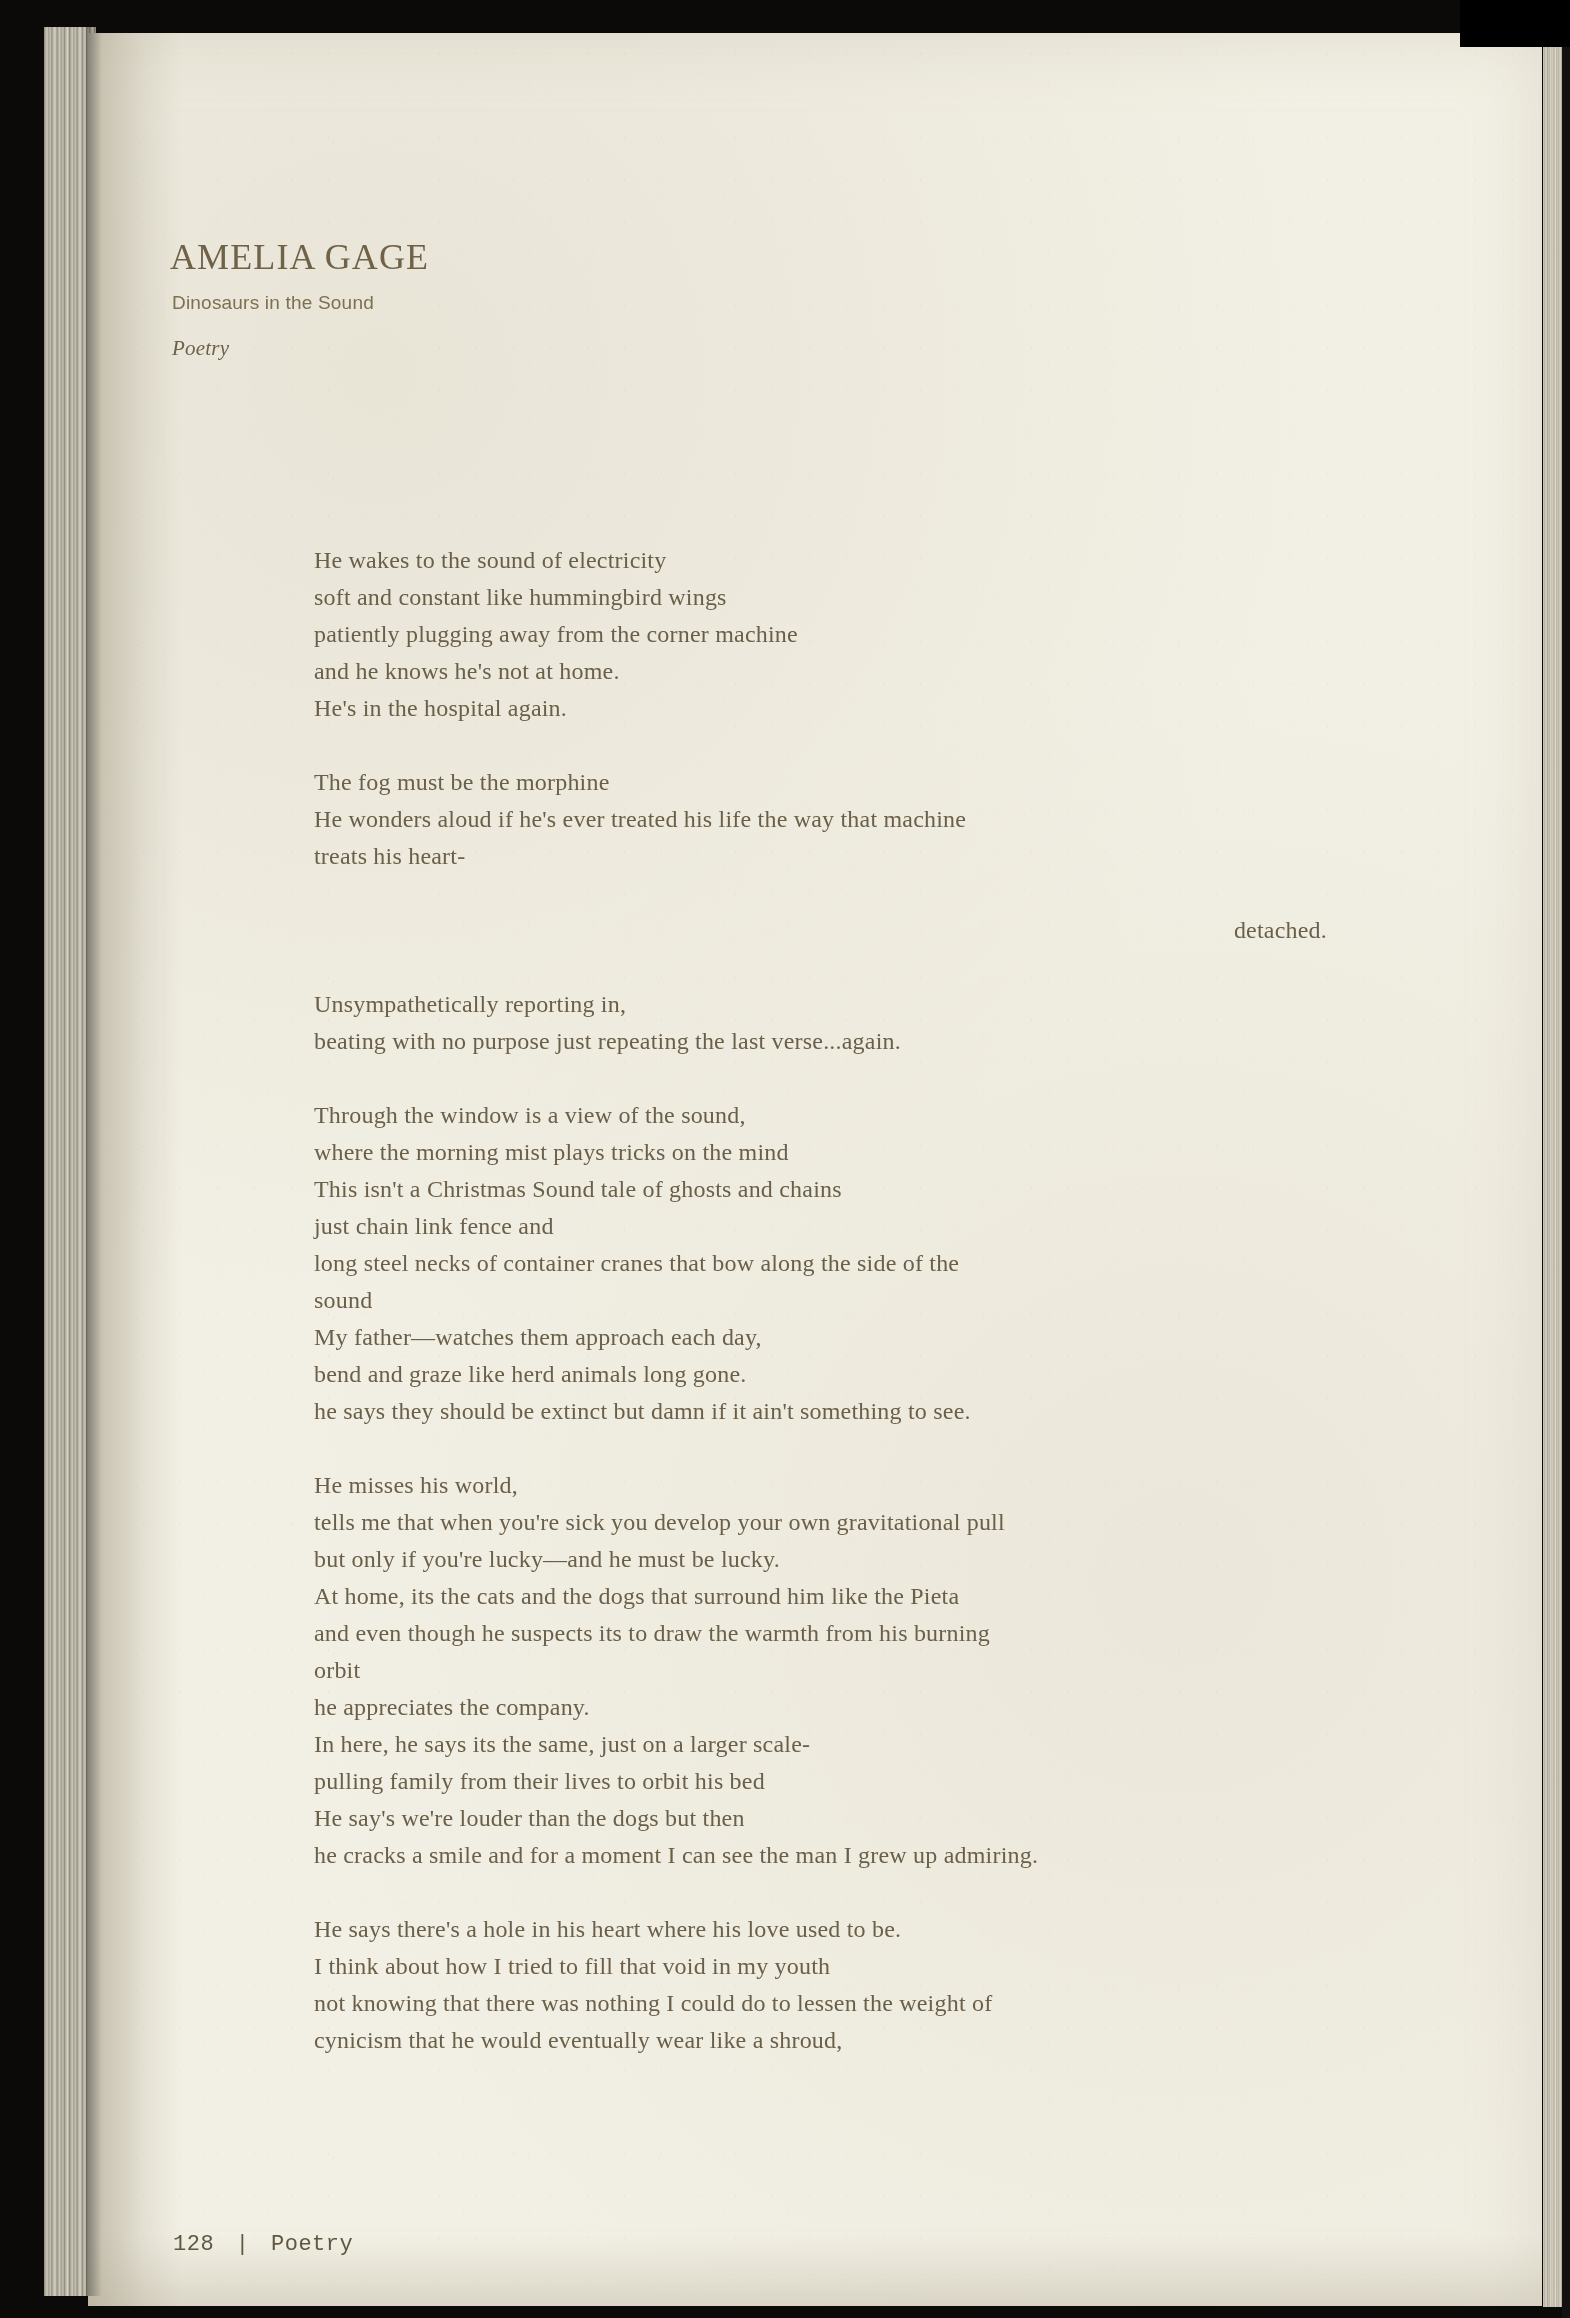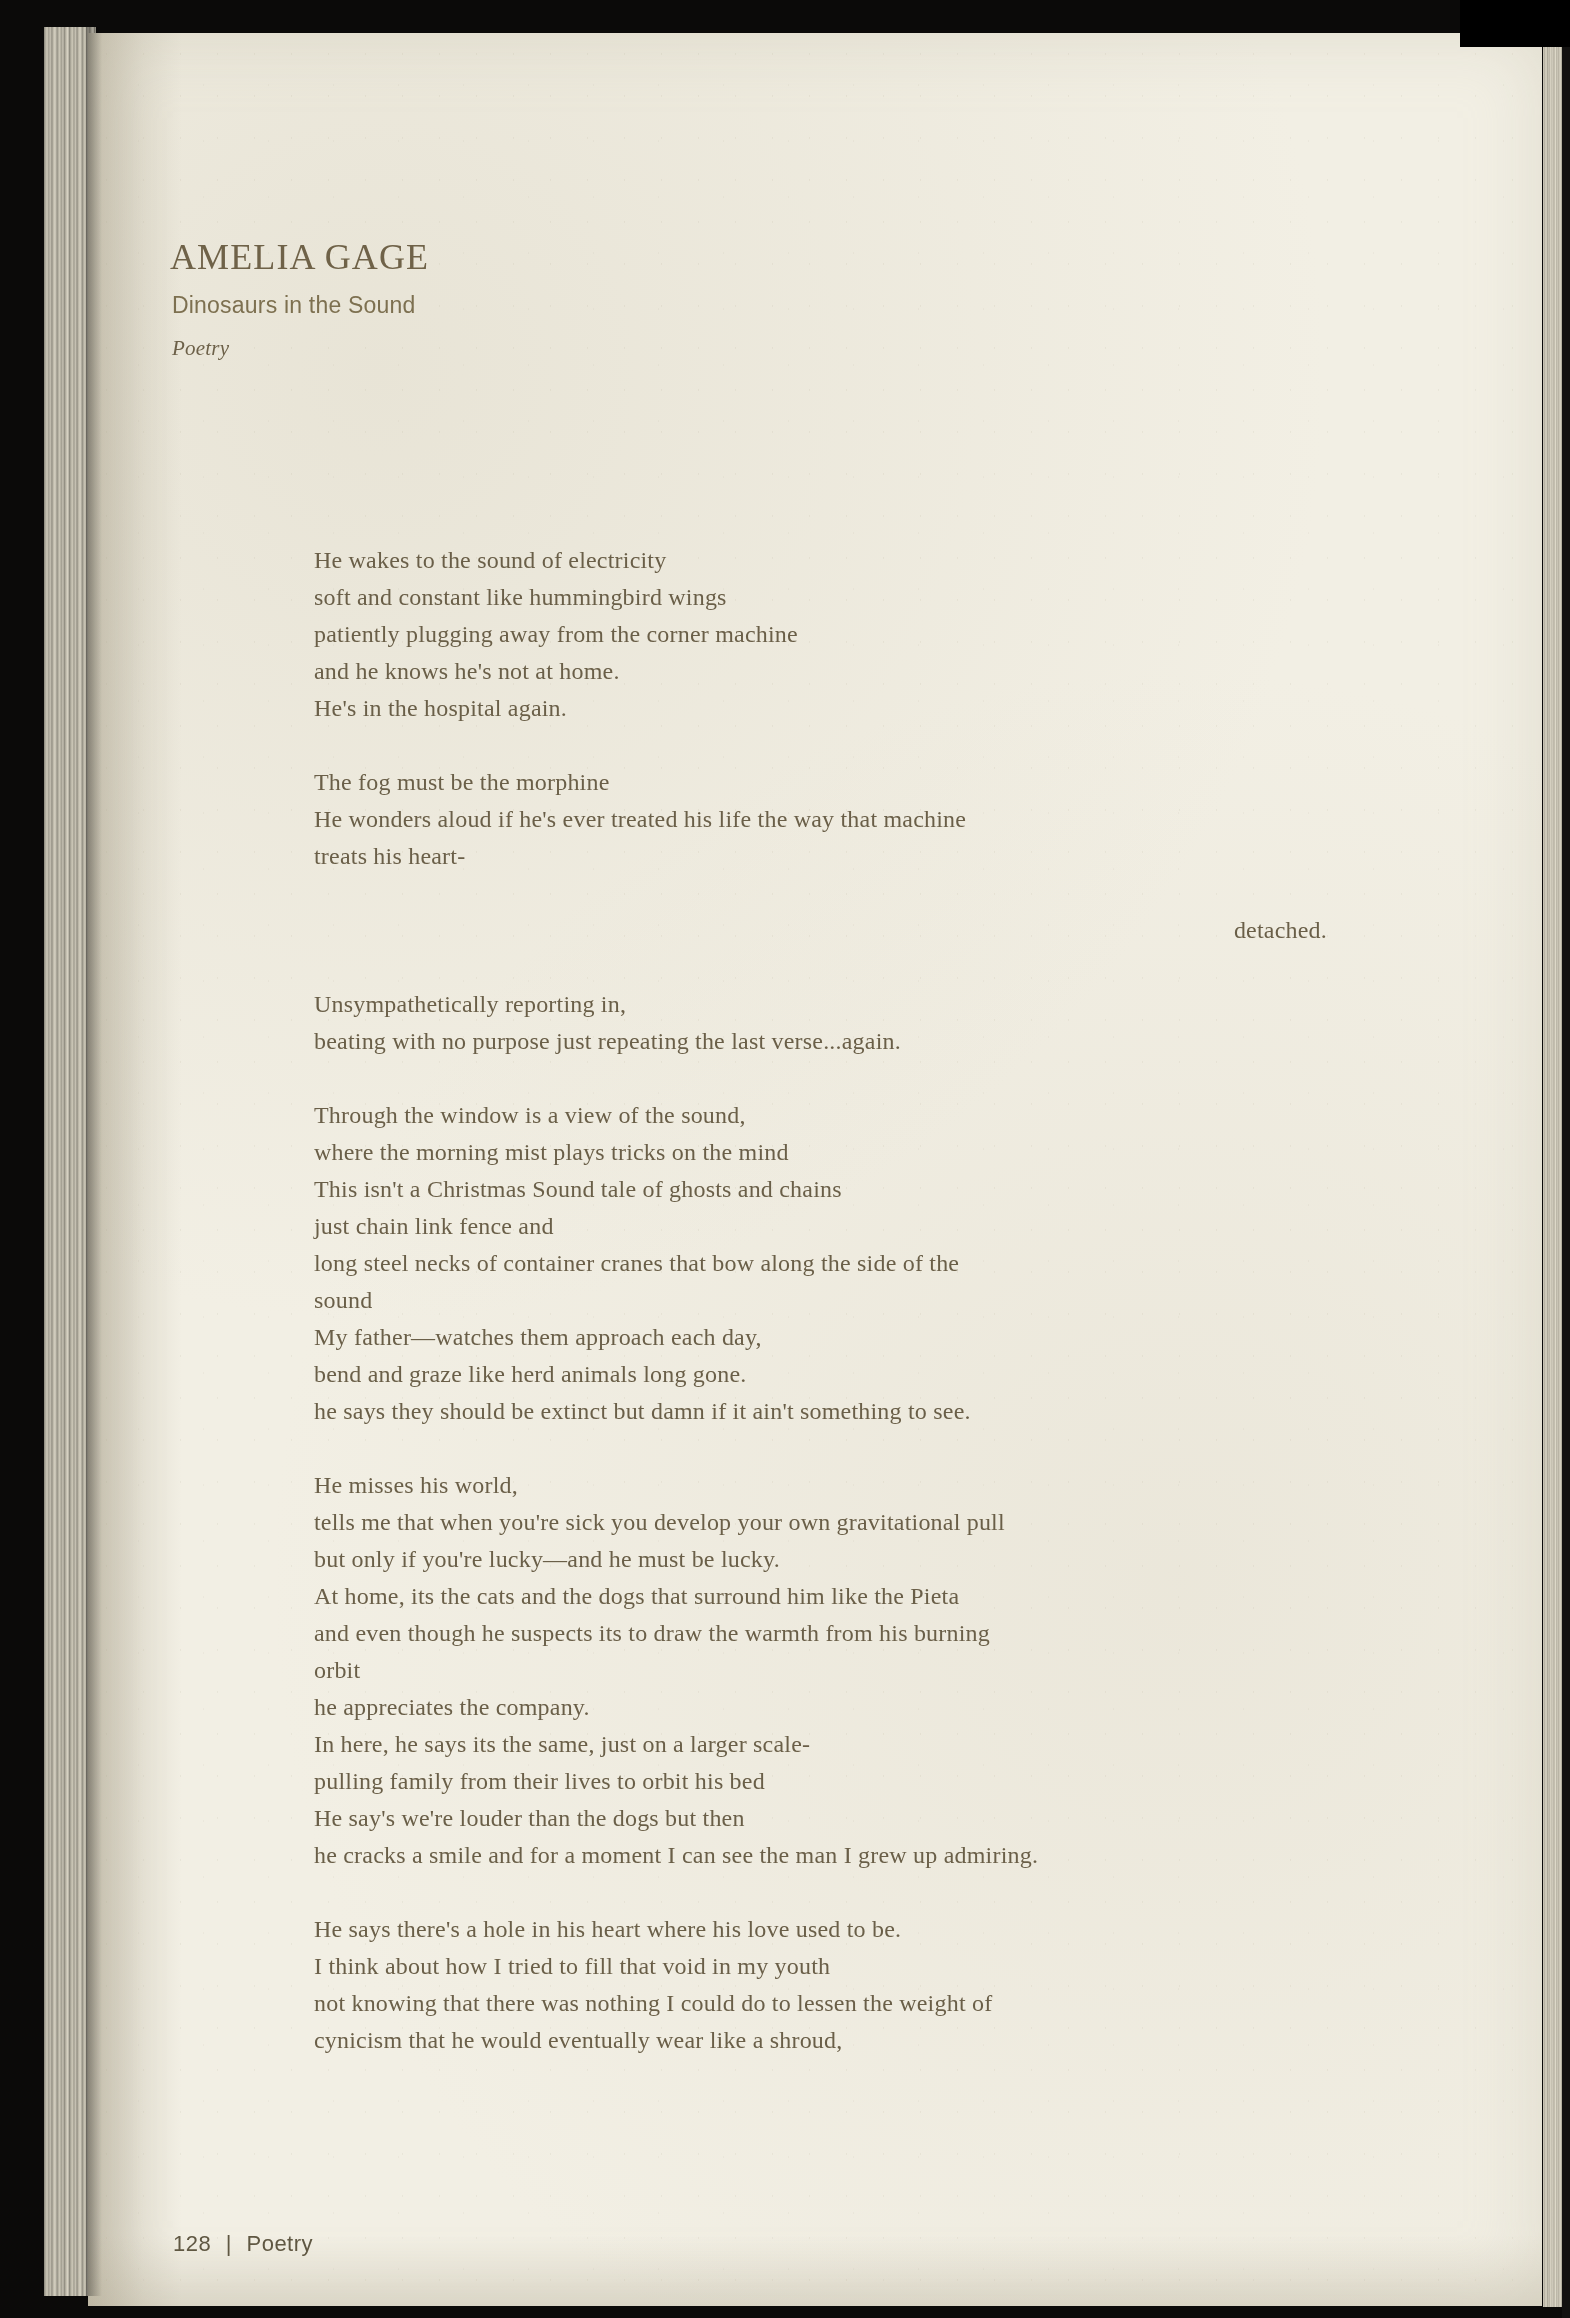--- a/index.html
+++ b/index.html
@@ -115,21 +115,21 @@
     font-size: 36px;
     letter-spacing: 1.1px;
     color: #6f6248;
     font-weight: 400;
   }
   .piece-title {
     position: absolute;
     left: 84px;
     top: 259px;
     font-family: "Liberation Sans", sans-serif;
-    font-size: 23px;
+    font-size: 19px;
     letter-spacing: 0.2px;
     color: #7d7050;
     font-weight: 400;
   }
   .genre {
     position: absolute;
     left: 84px;
     top: 303px;
     font-family: "Liberation Serif", serif;
     font-style: italic;
@@ -163,21 +163,21 @@
   }
   .stanza.single-line-block {
     margin: 0 0 37px 0;
   }
 
   
   .footer {
     position: absolute;
     left: 85px;
     bottom: 49px;
-    font-family: Liberation Sans, sans-serif;
+    font-family: Liberation Mono, monospace;
     font-size: 22px;
     color: #5f5742;
     letter-spacing: 0.5px;
     text-align: right;
   }
   .footer .sep { margin: 0 7.9px; }
 
   
   .gutter-shade {
     position: absolute;

